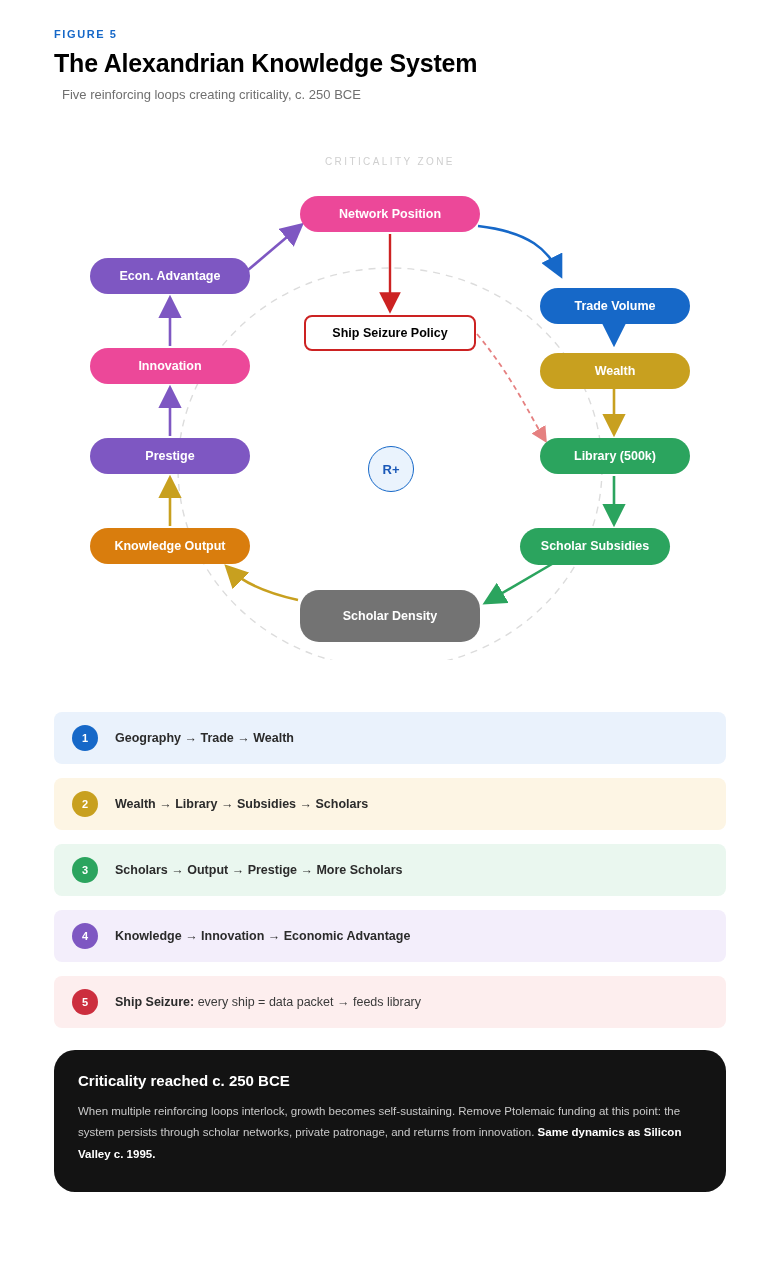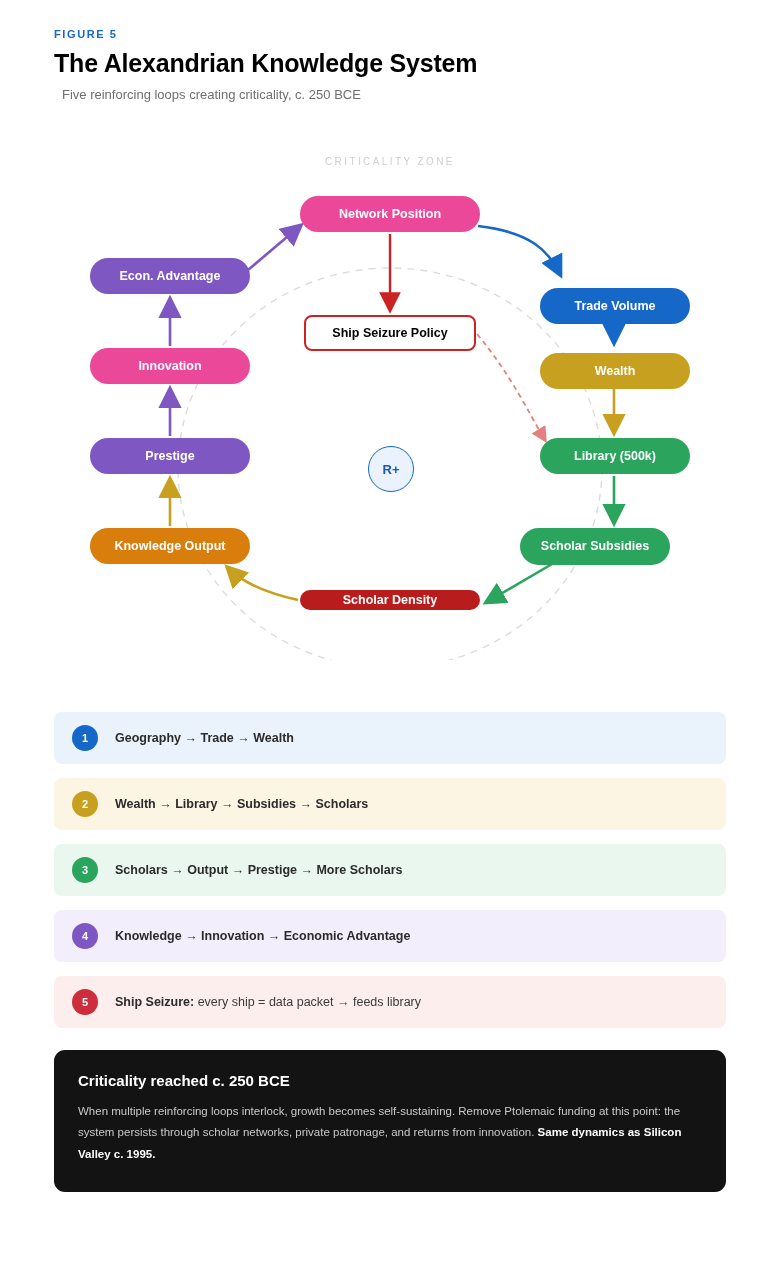--- a/index.html
+++ b/index.html
@@ -139,21 +139,21 @@
   .loop-text .normal { font-weight: normal; color: #3a3a3a; }
 
   
   .callout {
     position: absolute;
     left: 54px;
     top: 1050px;
     width: 672px;
     height: 142px;
     background: #131313;
-    border-radius: 11px;
+    border-radius: 21px;
     box-sizing: border-box;
     padding: 22px 24px;
   }
   .callout-title {
     font-size: 15px;
     font-weight: bold;
     color: #ffffff;
     margin: 0 0 12px 0;
   }
   .callout-body {
@@ -229,21 +229,21 @@
 
   <div class="zone-label" style="left:325px; top:16px;">CRITICALITY ZONE</div>
 
   <div class="rbadge" style="left:368px; top:306px;">R+</div>
 
   <div class="node" style="left:300px; top:56px; width:180px; height:36px; background:#ec4899;">Network Position</div>
   <div class="node" style="left:540px; top:118px; width:150px; height:36px; background:#1668c8;margin-top:30px;">Trade Volume</div>
   <div class="node" style="left:540px; top:213px; width:150px; height:36px; background:#c8a01f;">Wealth</div>
   <div class="node" style="left:540px; top:298px; width:150px; height:36px; background:#2ba45e;">Library (500k)</div>
   <div class="node" style="left:520px; top:388px; width:150px; height:37px; background:#2ba45e;">Scholar Subsidies</div>
-  <div class="node" style="left:300px; top:450px; width:180px; height:20px; background:#b91c1c;">Scholar Density</div>
+  <div class="node" style="left:300px; top:450px; width:180px; height:52px; background:#737373;">Scholar Density</div>
   <div class="node" style="left:90px; top:388px; width:160px; height:36px; background:#d97d0d;">Knowledge Output</div>
   <div class="node" style="left:90px; top:298px; width:160px; height:36px; background:#7e57c2;">Prestige</div>
   <div class="node" style="left:90px; top:208px; width:160px; height:36px; background:#ec4899;">Innovation</div>
   <div class="node" style="left:90px; top:118px; width:160px; height:36px; background:#7e57c2;">Econ. Advantage</div>
   <div class="node outline" style="left:304px; top:175px; width:172px; height:36px;">Ship Seizure Policy</div>
 </div>
 
 <div class="loops">
 
   <div class="loop-row" style="background:#eaf2fc;">

